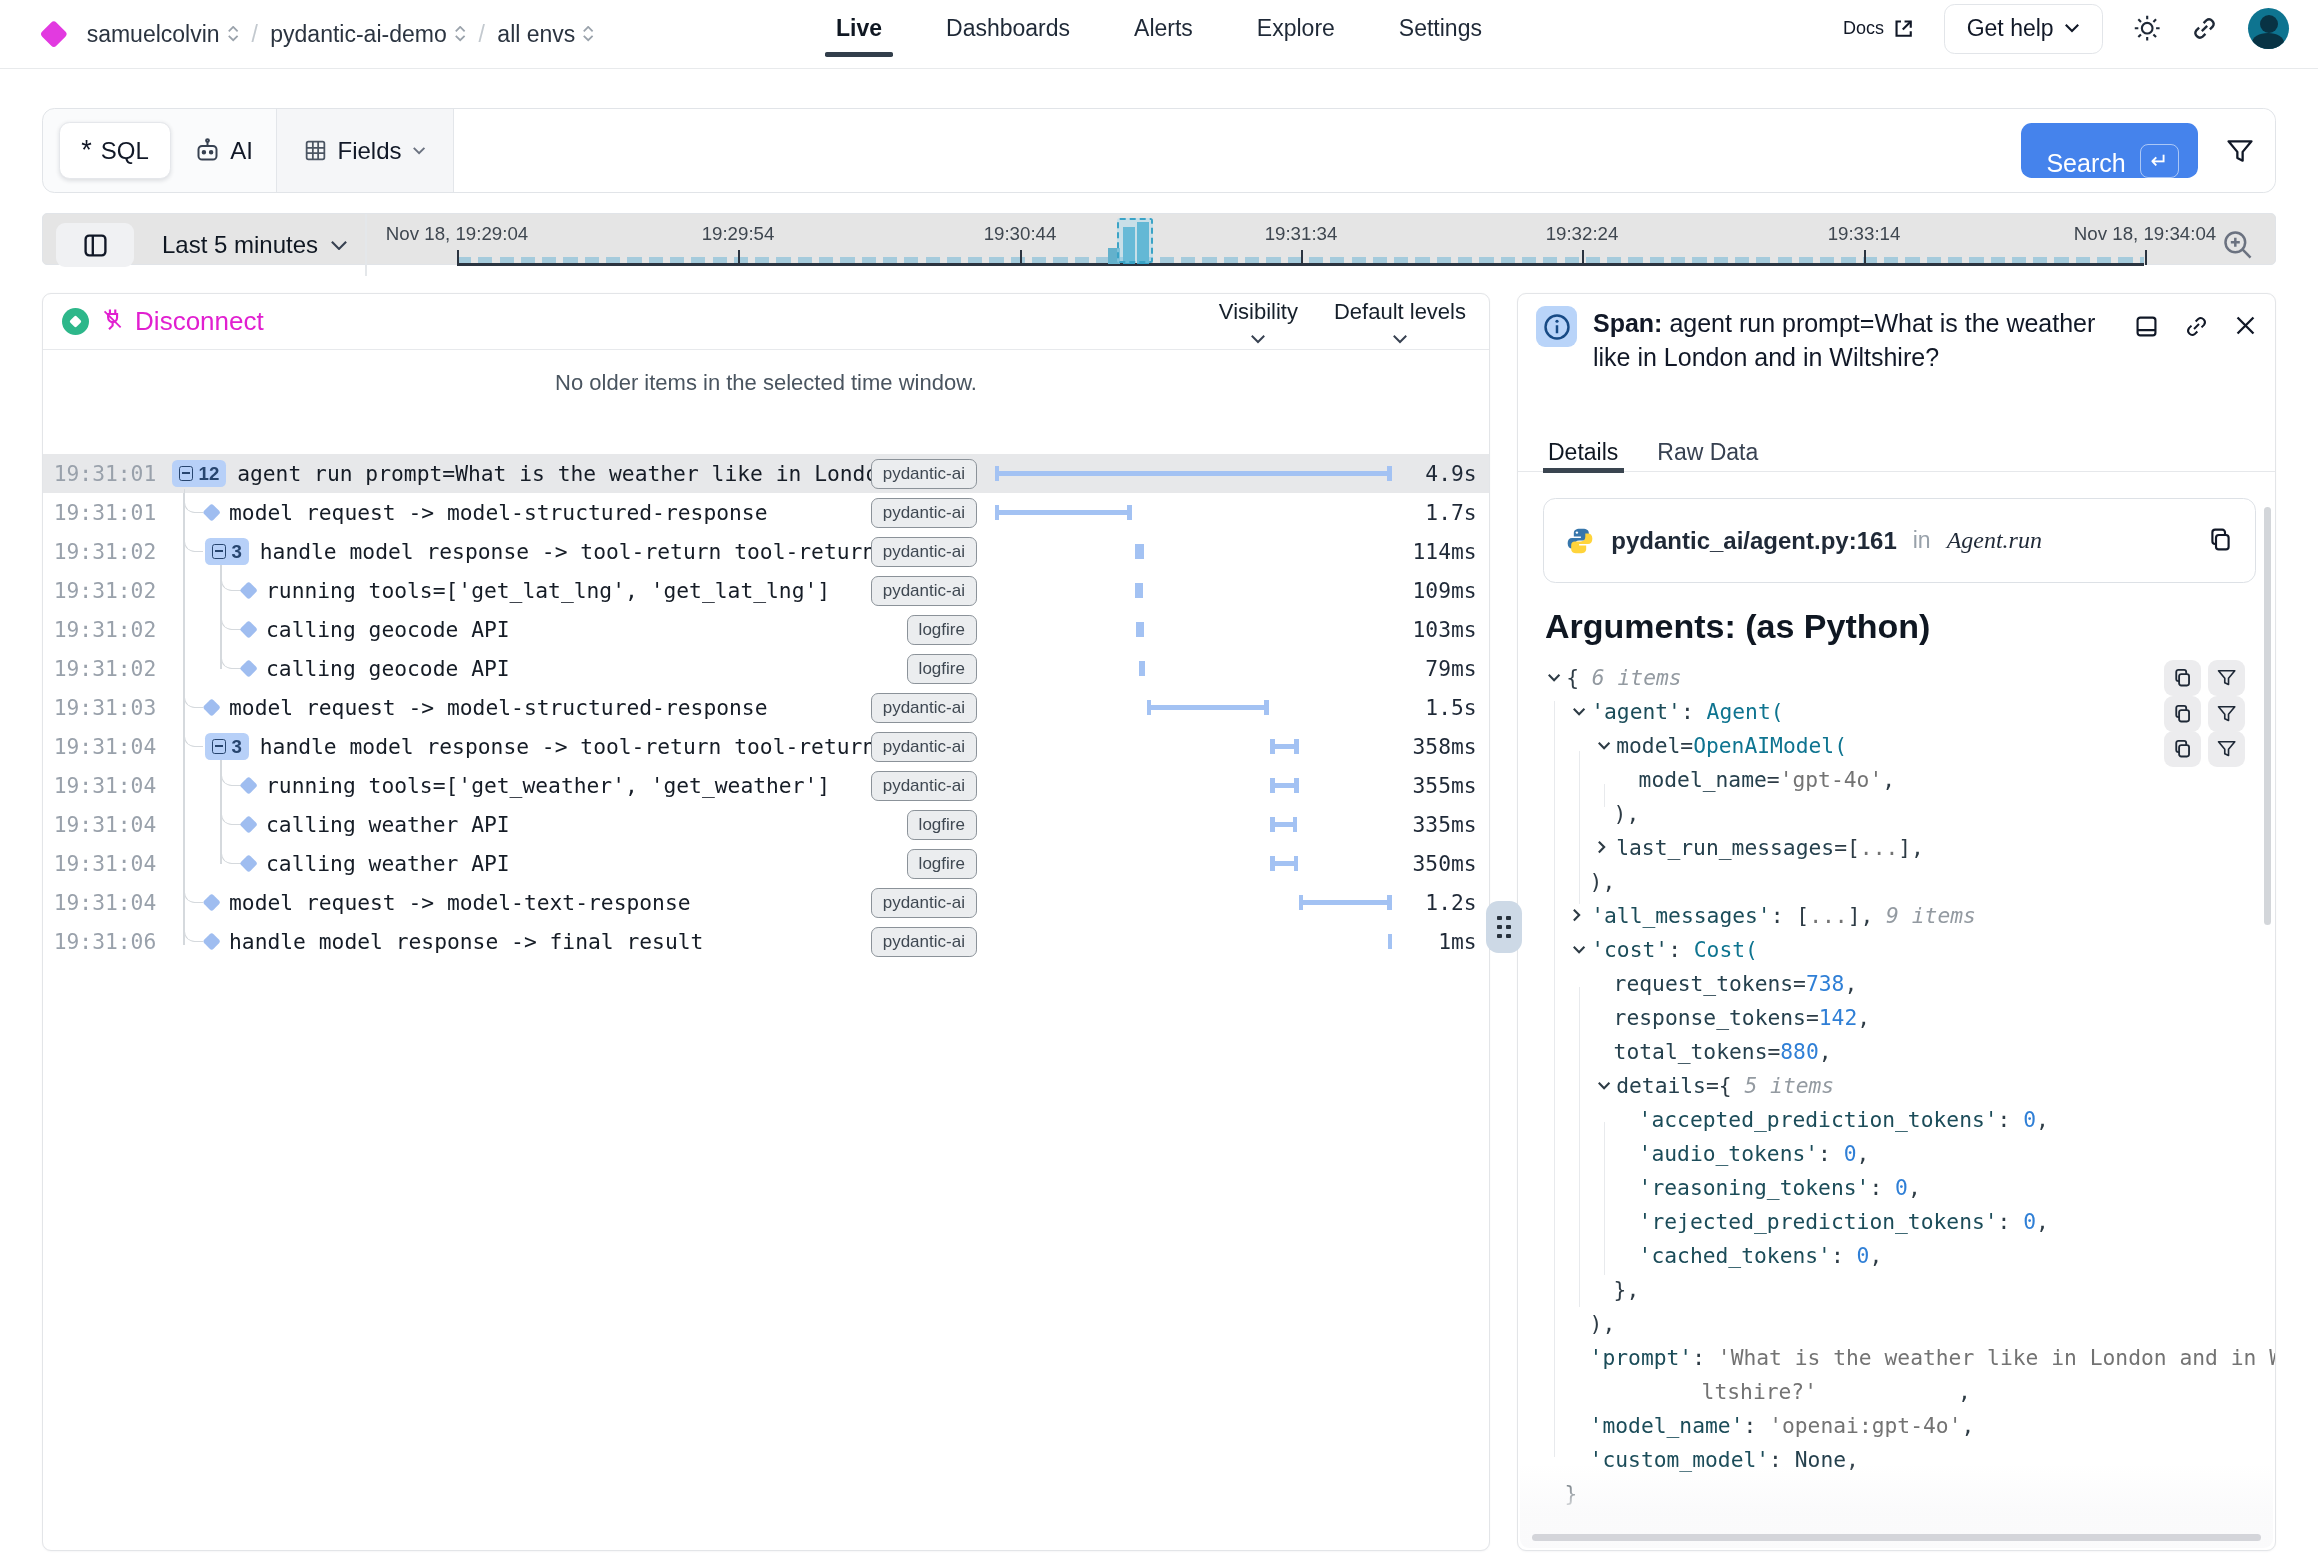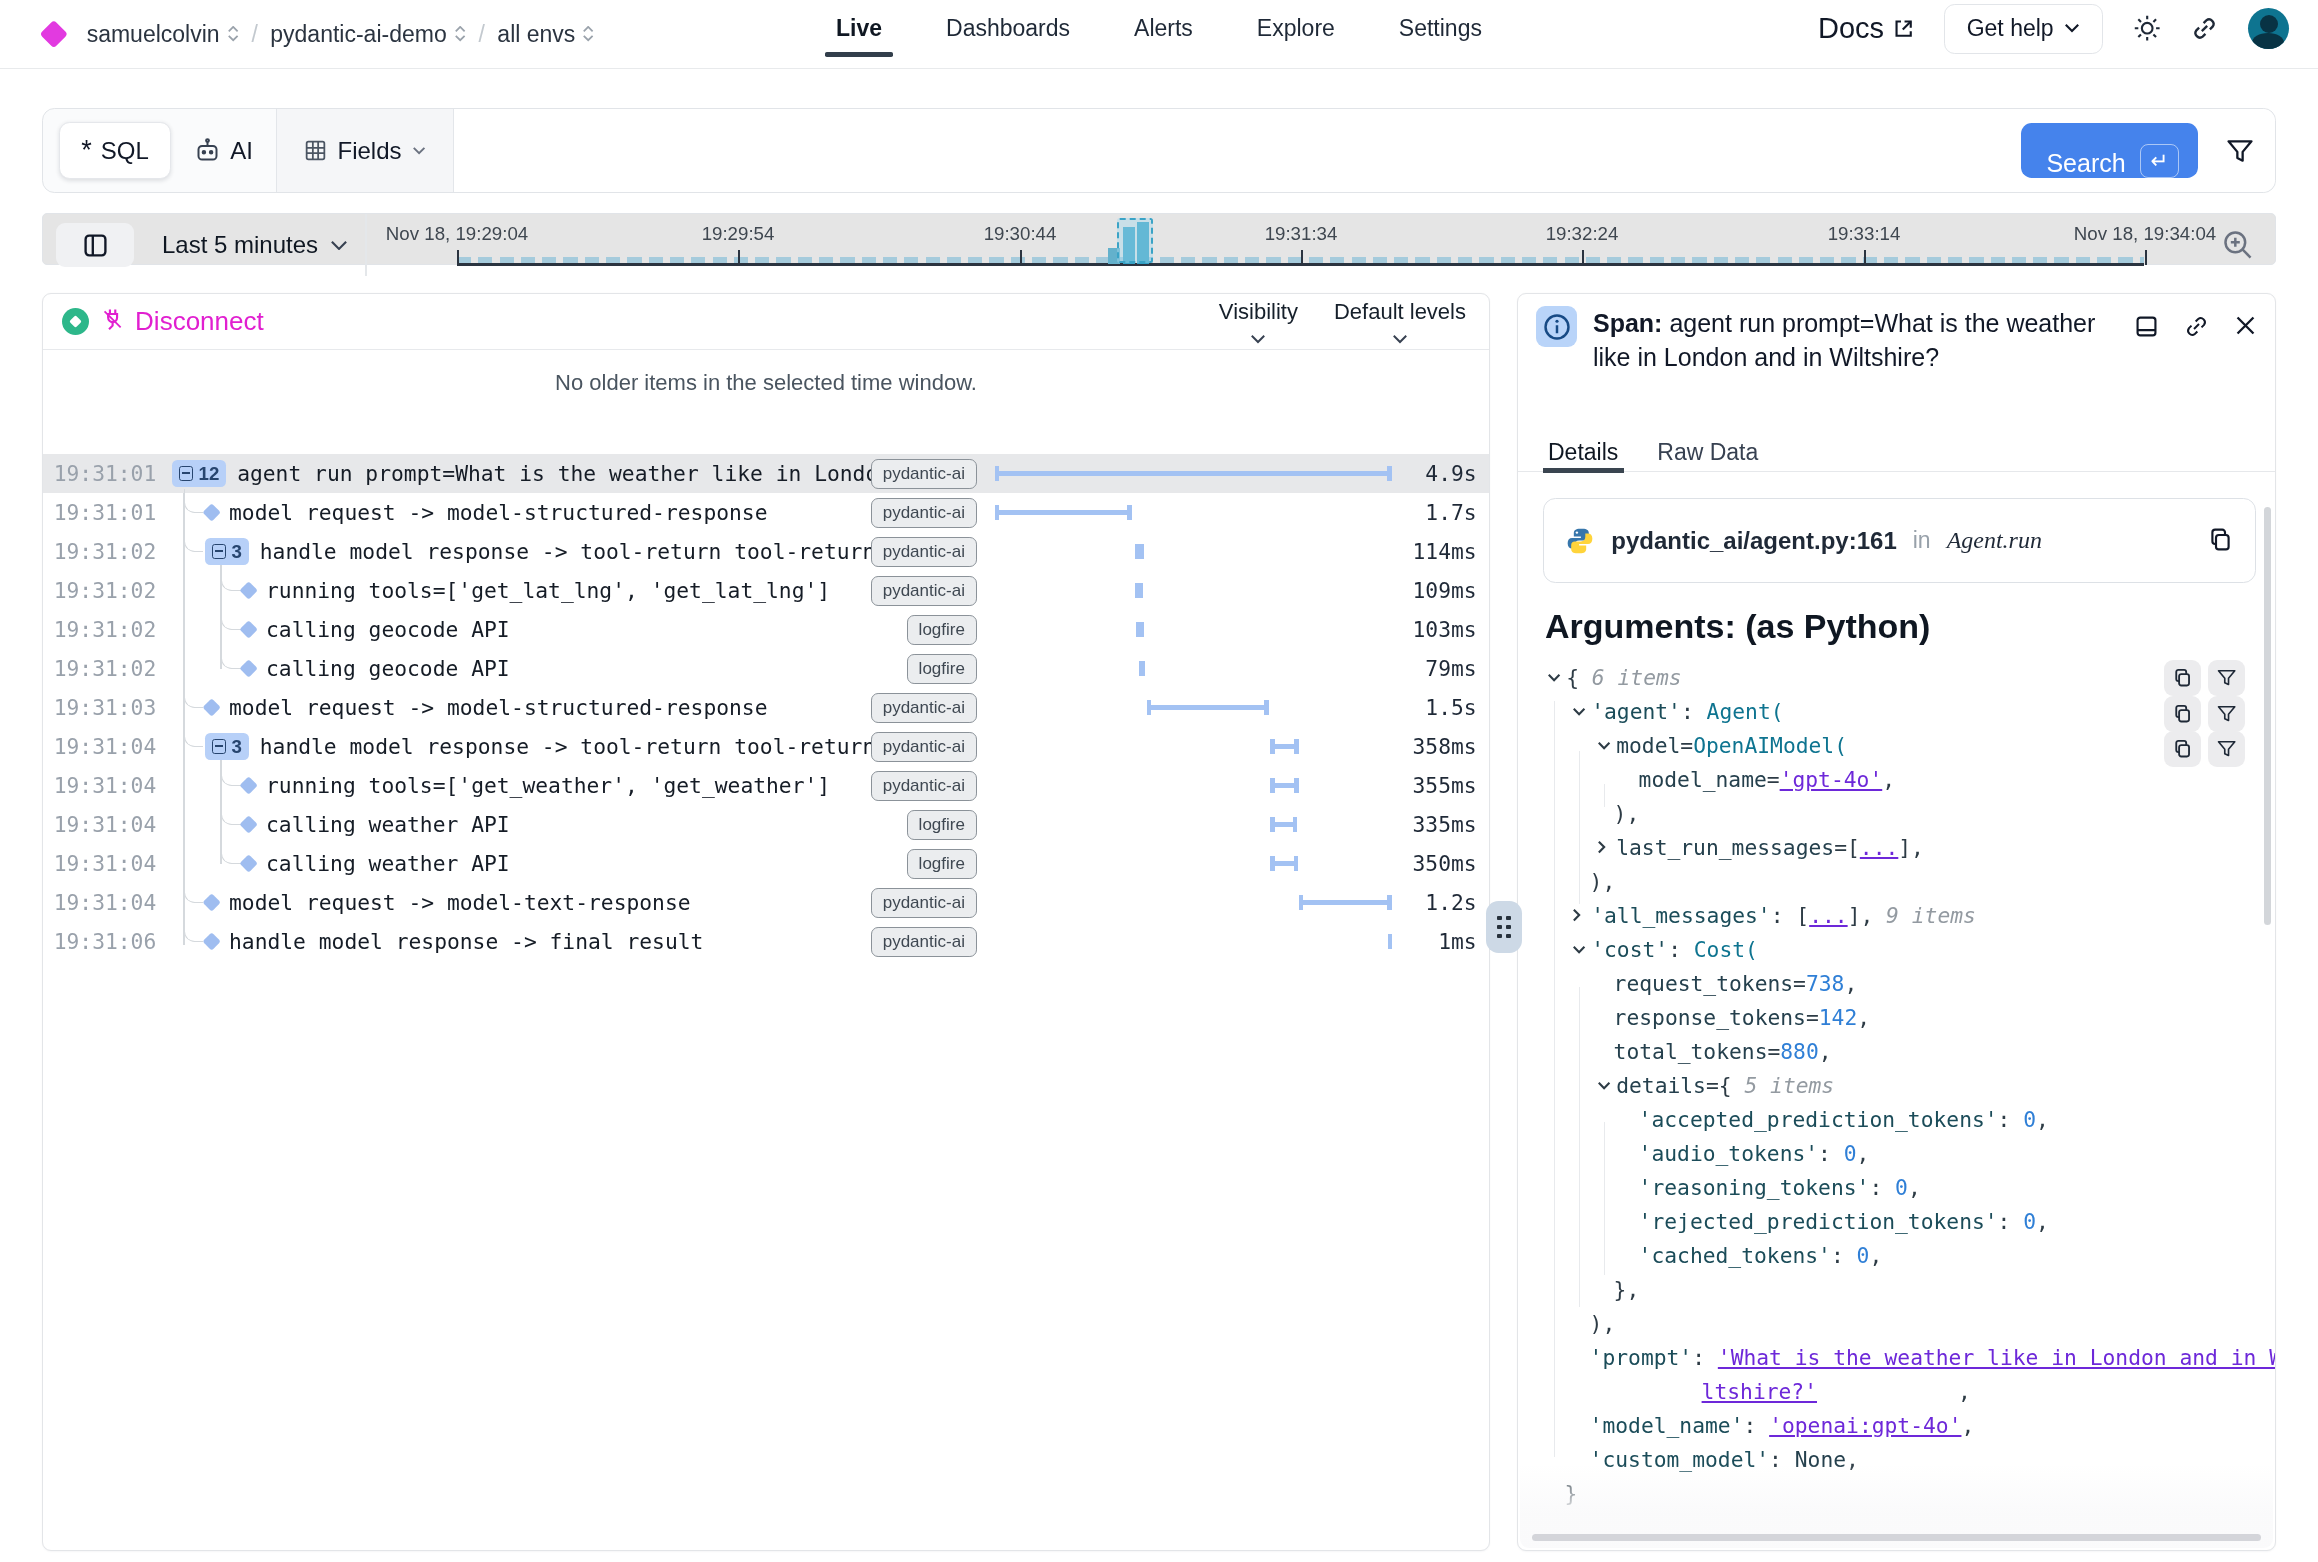--- a/index.html
+++ b/index.html
@@ -13,21 +13,21 @@
   .logo-diamond { width:19.6px; height:19.6px; background:#e23ae0; transform:rotate(45deg); border-radius:3.6px; margin-right:10.7px; }
   .crumb { display:flex; align-items:center; gap:7.1px; cursor:pointer; }
   .updown { display:flex; flex-direction:column; gap:0.9px; }
   .updown svg { display:block; }
   .slash { color:#c3c9cf; font-size:23px; }
   .tabs { position:absolute; left:836px; top:0; height:57px; display:flex; gap:64px; align-items:center; }
   .tab { font-size:23px; color:#1f2937; height:57px; display:flex; align-items:center; position:relative; cursor:pointer; }
   .tab.active { font-weight:bold; color:#0f1722; }
   .tab.active::after { content:""; position:absolute; left:-10.7px; right:-10.7px; bottom:0; height:5.3px; background:#323e4b; border-radius:1.8px; }
   .hdr-right { position:absolute; right:30px; top:0; height:57px; display:flex; align-items:center; gap:30px; }
-  .docs-link { display:flex; align-items:center; gap:9px; font-size:29px; color:#111827; cursor:pointer; }
+  .docs-link { display:flex; align-items:center; gap:9px; font-size:18px; color:#111827; cursor:pointer; }
   .gethelp { display:flex; align-items:center; gap:10.7px; font-size:23px; color:#111827;
     border:1.8px solid #e2e5e9; border-radius:10.7px; height:50px; padding:0 21.3px; background:#fff; cursor:pointer; }
   .iconbtn { background:none; border:none; cursor:pointer; display:flex; align-items:center; }
   .avatar { width:41px; height:41px; border-radius:50%; overflow:hidden; background:#0e7490; position:relative; cursor:pointer; }
   .avatar::before { content:""; position:absolute; left:11.6px; top:7.1px; width:18px; height:18px; border-radius:50%; background:#083344; }
   .avatar::after { content:""; position:absolute; left:4.4px; top:25px; width:32px; height:19.6px; border-radius:50% 50% 0 0; background:#083344; }
 
   
   #searchbar { position:absolute; left:42px; top:108px; width:2234px; height:85px;
     border:1.8px solid #e1e4e8; border-radius:12.4px; background:#fafbfc; display:flex; align-items:stretch; }
@@ -133,21 +133,21 @@
   .src-file { font-size:24px; color:#1f2937; font-weight:bold; }
   .src-in { font-size:23px; color:#98a1aa; }
   .src-frame { font-size:24px; font-style:italic; color:#1f2937; font-family:"Liberation Serif",serif; }
   .src-copy { margin-left:auto; }
   .args-heading { position:absolute; left:27px; top:313px; font-size:34px; font-weight:bold; color:#0f1722; }
   #code { position:absolute; left:19.6px; top:366px; right:9px; }
   .cl { height:34px; display:flex; align-items:center; font-family:"DejaVu Sans Mono",monospace;
     font-size:21.3px; white-space:pre; color:#2d3b45; }
   .arr { display:flex; align-items:center; width:19.6px; flex:none; cursor:pointer; }
   .tk-punc { color:#2d3b45; } .tk-key { color:#1b4c59; } .tk-cls { color:#0e7490; }
-  .tk-id { color:#25404d; } .tk-num { color:#2f7fd6; } .tk-str { color:#6d28d9;text-decoration:underline; }
+  .tk-id { color:#25404d; } .tk-num { color:#2f7fd6; } .tk-str { color:#737373; }
   .tk-meta { color:#939aa1; font-style:italic; }
   .code-guide { position:absolute; width:1.8px; background:#e8eaed; }
   .code-btns { position:absolute; right:30px; display:flex; gap:7.1px; }
   .cbtn { width:37px; height:36px; background:#ececee; border:none; border-radius:9px;
     display:flex; align-items:center; justify-content:center; cursor:pointer; }
   .v-scroll { position:absolute; right:4.4px; top:213px; width:7.1px; height:418px; background:#d3d6da; border-radius:3.6px; }
   .rc-fade { position:absolute; left:1.8px; right:1.8px; bottom:1.8px; height:84px; border-radius:0 0 9px 9px;
     background:linear-gradient(to bottom, rgba(252,252,253,0), rgba(250,250,251,.96) 60%); pointer-events:none; }
   .h-scroll { position:absolute; left:14.2px; right:14.2px; bottom:9px; height:7.1px; background:#d4d5da; border-radius:3.6px; }
 </style>

